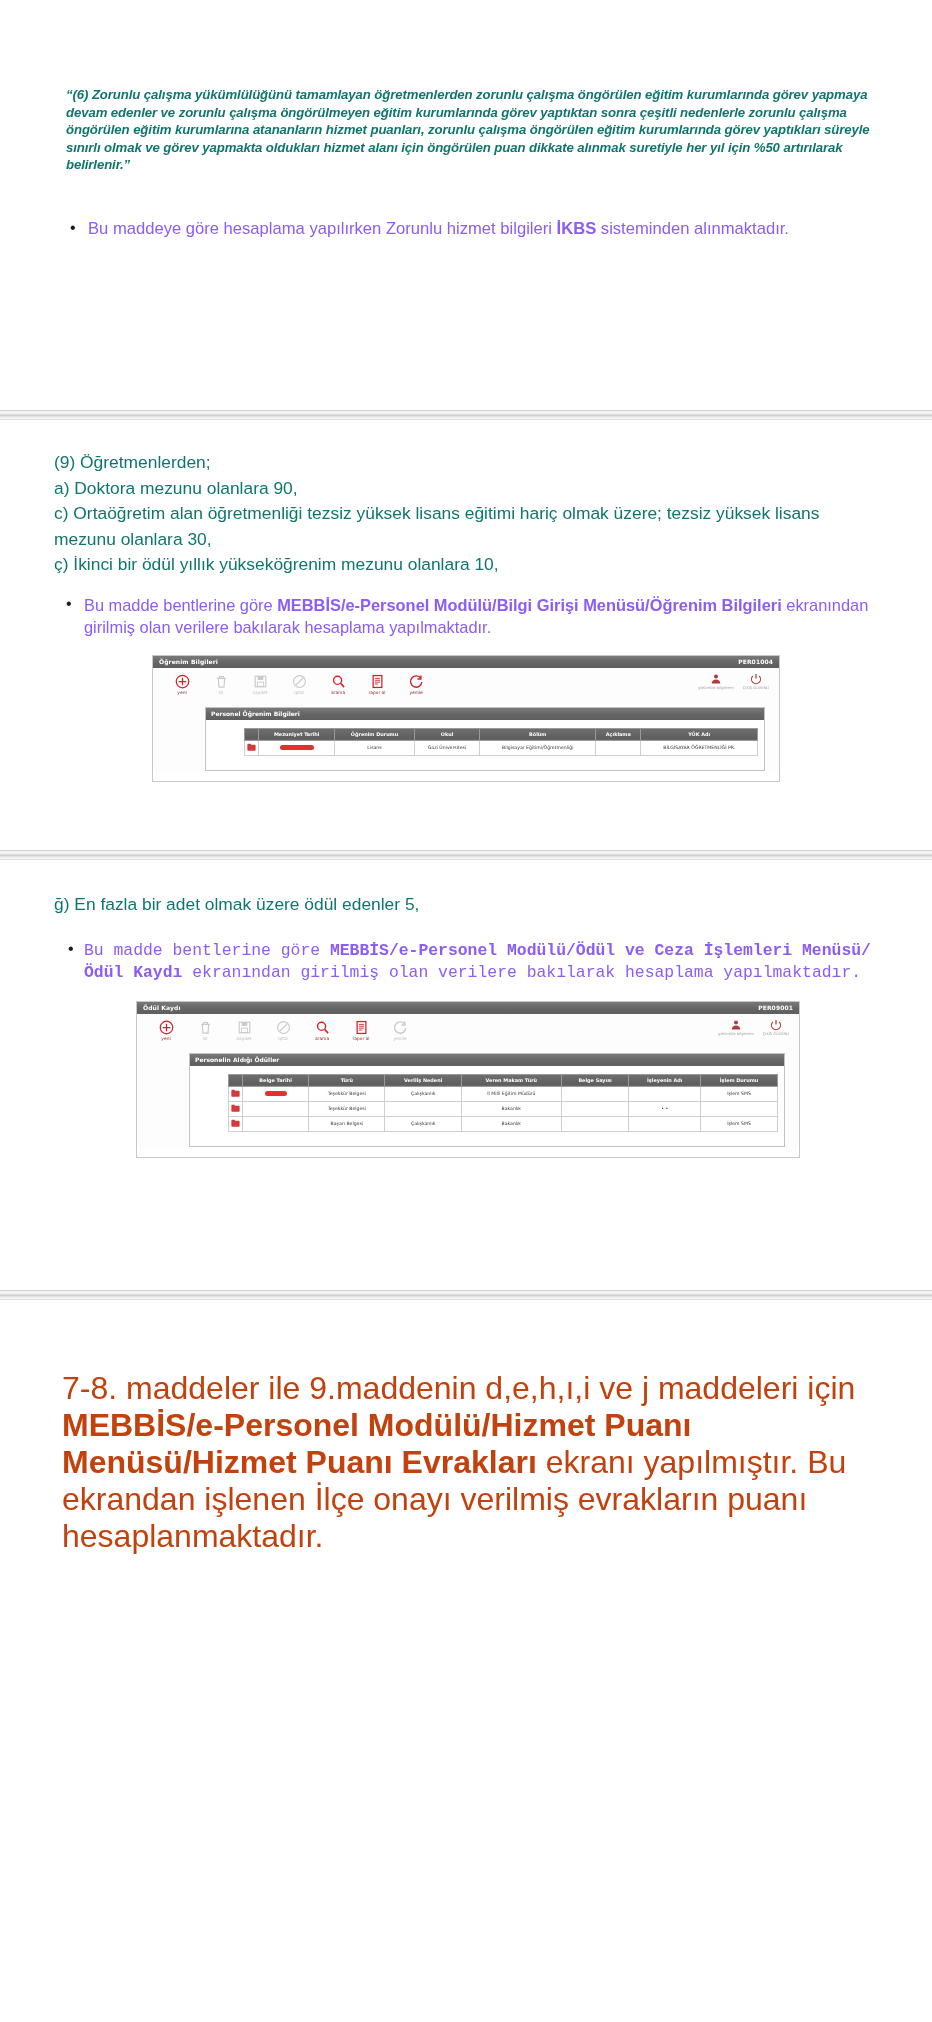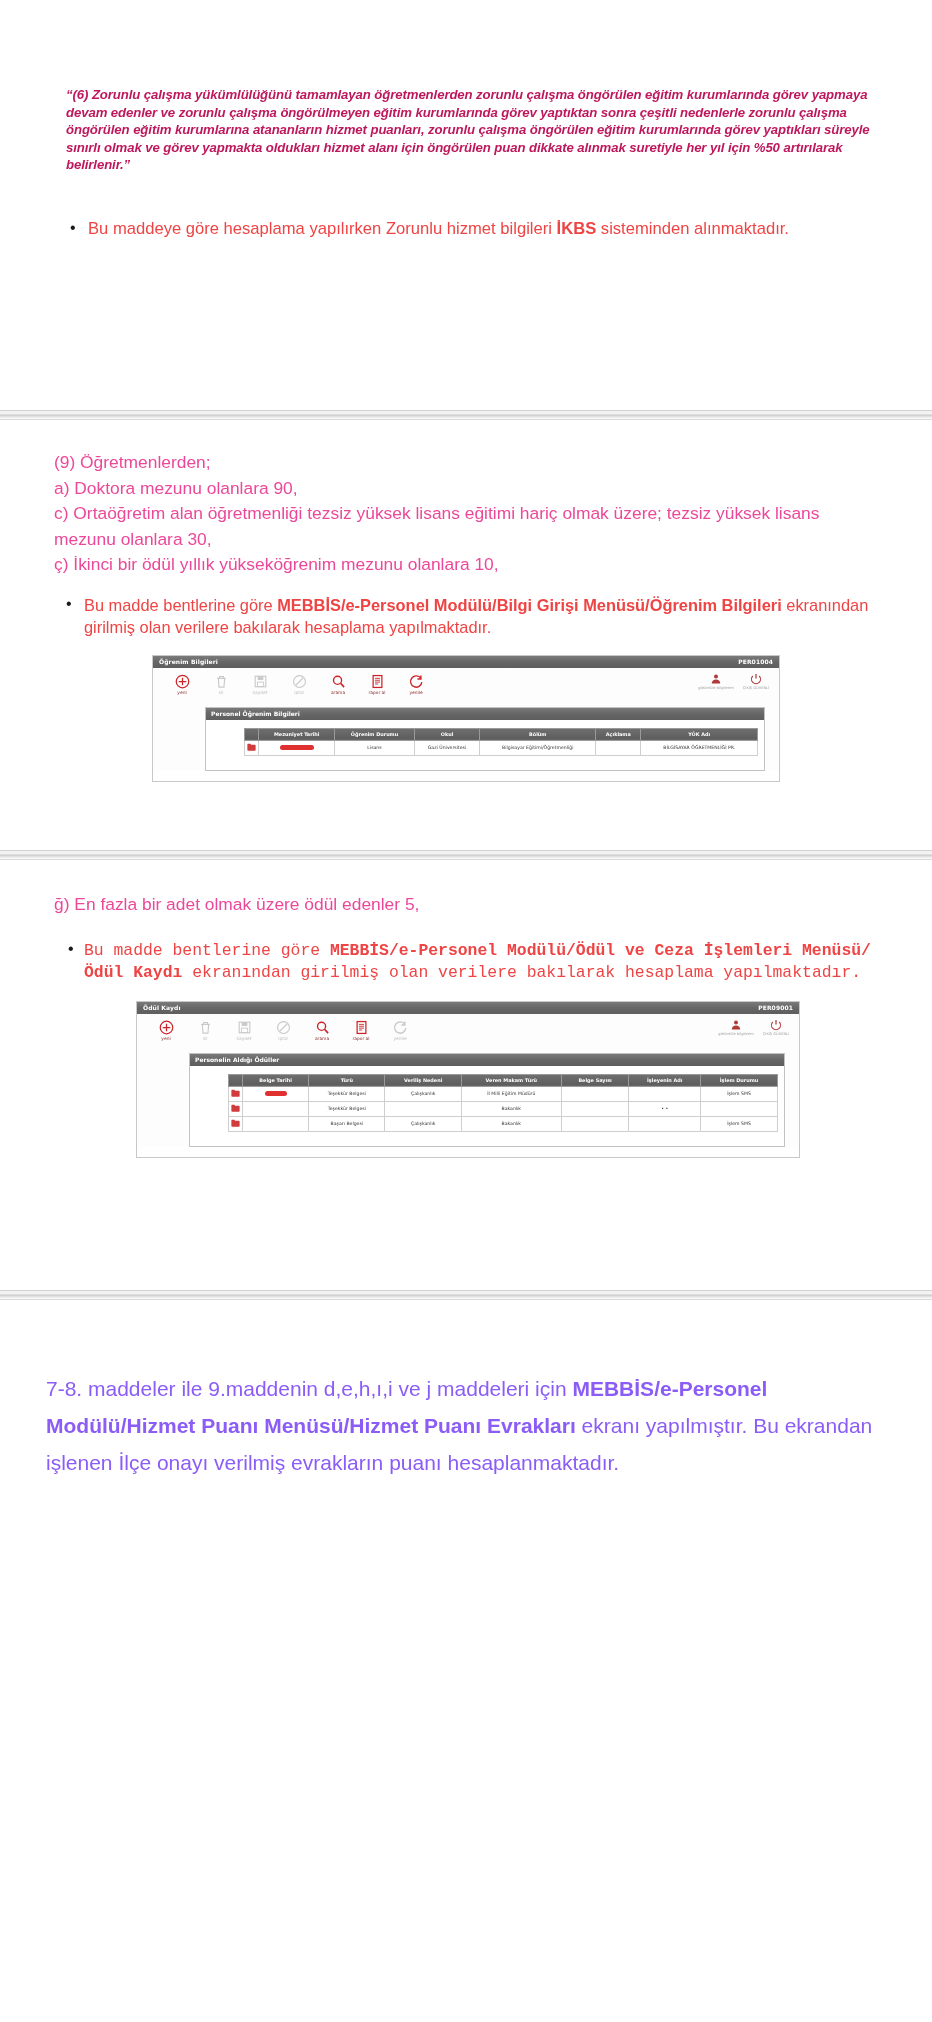--- a/index.html
+++ b/index.html
@@ -34,50 +34,50 @@
   }
 
   
   .s1 { padding: 86px 0 0 0; height: 410px; }
   .quote-block {
     margin: 0 60px 0 66px;
     font-family: "Liberation Sans", sans-serif;
     font-style: italic;
     font-size: 13.2px;
     line-height: 17.6px;
-    color: #be185d;
+    color: #0f766e;
     font-weight: 600;
     letter-spacing: -0.1px;
   }
   .bullet-list { margin: 44px 0 0 0; padding: 0; list-style: none; }
   .bullet-item {
     position: relative;
     margin: 0 72px 0 66px;
     padding-left: 22px;
     font-size: 16.6px;
     line-height: 22px;
-    color: #ef4444;
+    color: #8b5cf6;
   }
   .bullet-item::before {
     content: "•";
     position: absolute;
     left: 4px;
     top: -1px;
     font-size: 16px;
     color: #1a1a1a;
   }
   .bullet-item b { font-weight: 700; }
 
   
   .s2 { padding: 30px 0 0 0; min-height: 430px; }
   .num-lines {
     margin: 0 56px 0 54px;
     font-size: 17.4px;
     line-height: 25.5px;
-    color: #ec4899;
+    color: #0f766e;
   }
   .num-lines div { white-space: pre-wrap; }
   .s2 .bullet-list { margin-top: 16px; }
   .s2 .bullet-item { margin-left: 62px; margin-right: 50px; font-size: 16.4px; line-height: 22.5px; }
 
   
   .shot {
     position: relative;
     background: #ffffff;
     border: 1px solid #c8c8c8;
@@ -171,24 +171,24 @@
     display: inline-block;
     width: 34px; height: 5px;
     background: #e03030;
     border-radius: 3px;
   }
   .redact.sm { width: 22px; }
 
   
   .s4 { padding: 70px 0 40px 0; min-height: 400px; }
   .closing {
-    margin: 0 55px 0 46px;
-    font-size: 21px;
+    margin: 0 55px 0 62px;
+    font-size: 32px;
     line-height: 37px;
-    color: #8b5cf6;
+    color: #c2410c;
     font-weight: 400;
   }
   .closing b { font-weight: 700; }
 </style>
 </head>
 <body>
 
 <div class="page">
 
   <section class="slide s1">

